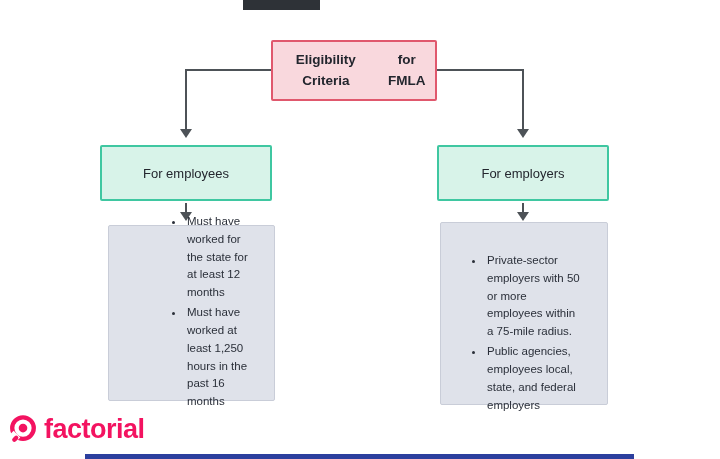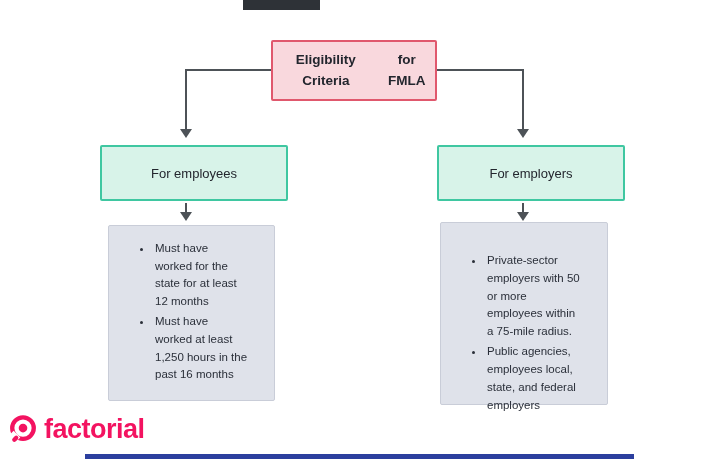--- a/index.html
+++ b/index.html
@@ -21,42 +21,42 @@
     position:absolute;box-sizing:border-box;border-radius:2px;
     display:flex;flex-direction:row;align-items:center;justify-content:center;
     text-align:center;
   }
   .node-root{
     left:271px;top:40px;width:166px;height:61px;
     background:#f9d8dd;border:2px solid #e0586d;
     font-weight:bold;font-size:13.5px;line-height:1.55;
   }
   .node-branch{
-    width:188px;height:56px;
+    width:172px;height:56px;
     background:#d8f3e9;border:2px solid #3fc7a1;
     font-size:13px;
   }
   .node-branch.left{left:100px;top:145px;}
   .node-branch.right{left:437px;top:145px;}
   
   .line{position:absolute;background:#4d5257;}
   .arrowhead{
     position:absolute;width:0;height:0;
     border-left:6px solid transparent;border-right:6px solid transparent;
     border-top:9px solid #4d5257;
   }
   
   .detail-box{
     position:absolute;box-sizing:border-box;border-radius:2px;
     background:#dfe2ea;border:1px solid #c9cdd8;
     font-size:11.5px;line-height:1.55;color:#2a2f39;
   }
   .detail-box.left{
     left:108px;top:225px;width:167px;height:176px;
-    display:flex;align-items:center;
+    display:flex;align-items:center;padding-left:32px;
   }
   .detail-box.right{
     left:440px;top:222px;width:168px;height:183px;
     padding-top:13px;
   }
   .detail-box ul{margin:16px;padding:0 10px 0 28px;}
   .detail-box li{margin:0 0 2px 0;padding-left:2px;}
   
   .logo{
     position:absolute;left:8px;top:411px;height:36px;

